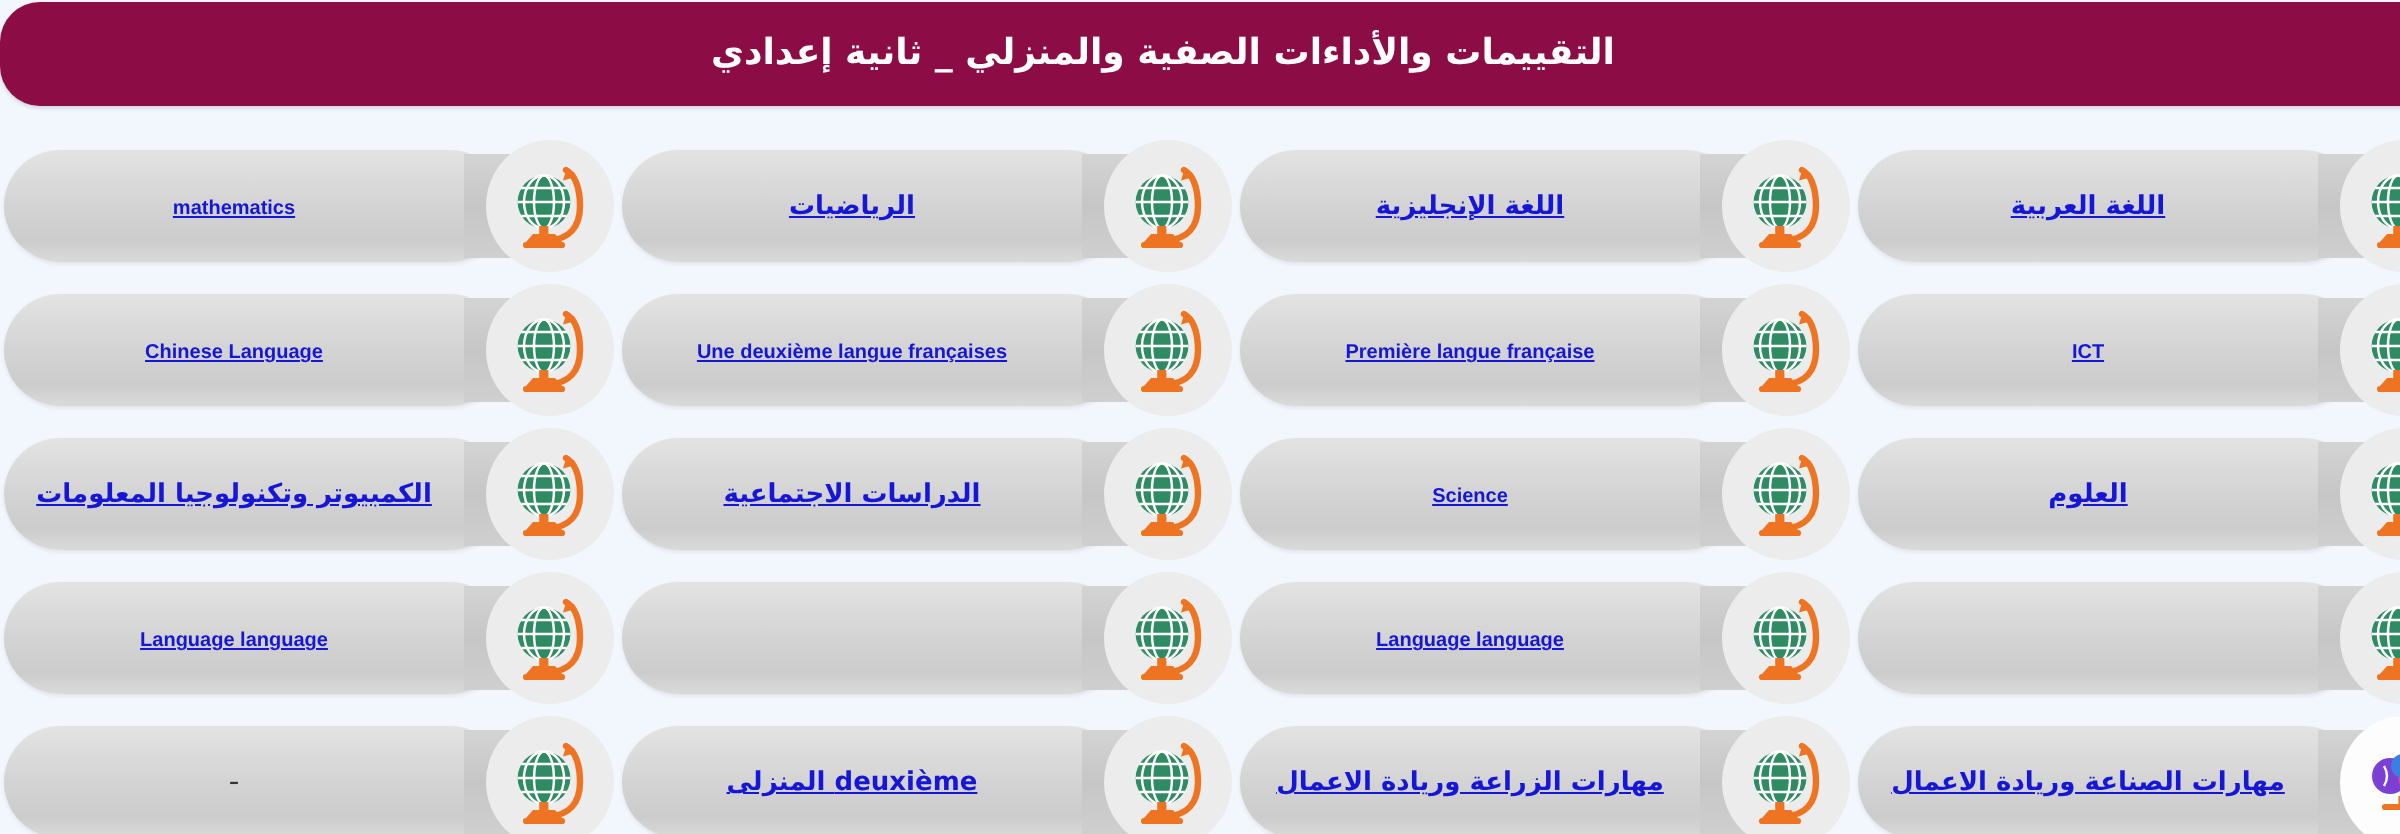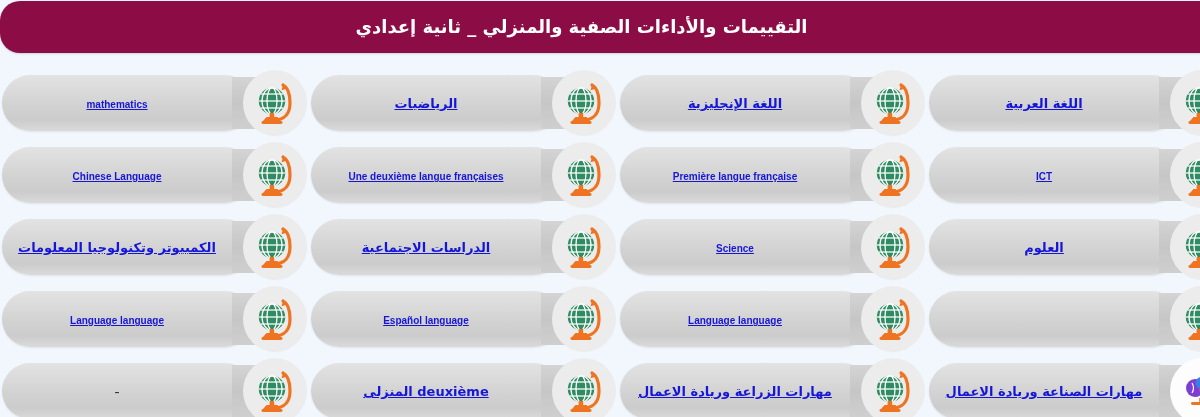--- a/index.html
+++ b/index.html
@@ -434,21 +434,20 @@
             </g>
             <rect x="15.6" y="33" width="4.6" height="5" fill="#ee7422"></rect>
             <path d="M9 41 L27 41 L23.5 37 L12.5 37 Z" fill="#ee7422"></path>
             <rect x="7.5" y="41" width="21" height="3" rx="1.4" fill="#ee7422"></rect>
           </svg>
         </div>
       </div>
       <div class="subject-cell col-1">
         <div class="pill"></div>
         <div class="pill-tab"></div>
-        <div class="pill-label"><a href="#">Español language</a></div>
         <div class="icon-badge">
           <svg width="42" height="46" viewBox="0 0 42 46">
             <path d="M20 40 C31 40 36 33 36 23 C36 13 33 7 29 5" fill="none" stroke="#ee7422" stroke-width="3.2" stroke-linecap="round"></path>
             <path d="M29 5 l-1.5 5.2 l5.4 -1.4 z" fill="#ee7422"></path>
             <circle cx="18" cy="21" r="13.2" fill="#2e8b62"></circle>
             <g fill="none" stroke="#ffffff" stroke-width="1.25">
               <ellipse cx="18" cy="21" rx="5" ry="13.2"></ellipse>
               <ellipse cx="18" cy="21" rx="10" ry="13.2"></ellipse>
               <line x1="4.8" y1="21" x2="31.2" y2="21"></line>
               <path d="M6.6 14 H29.4"></path>

